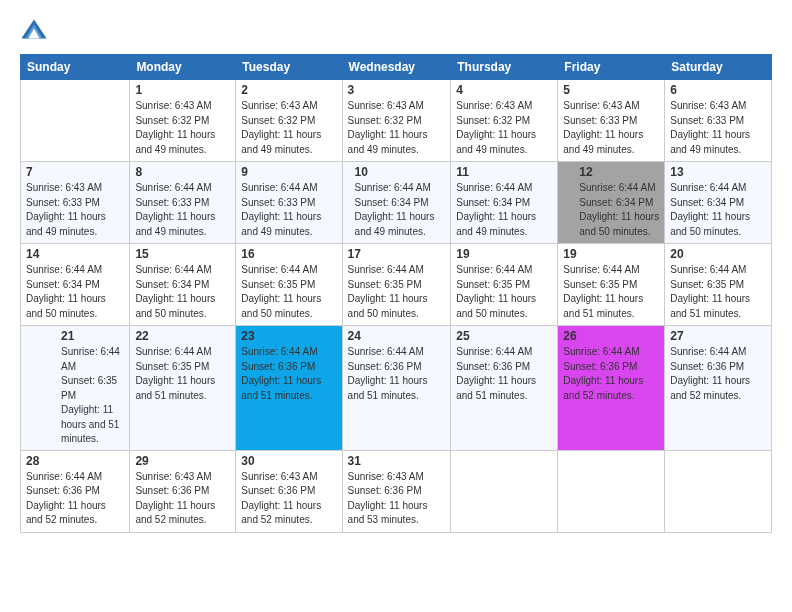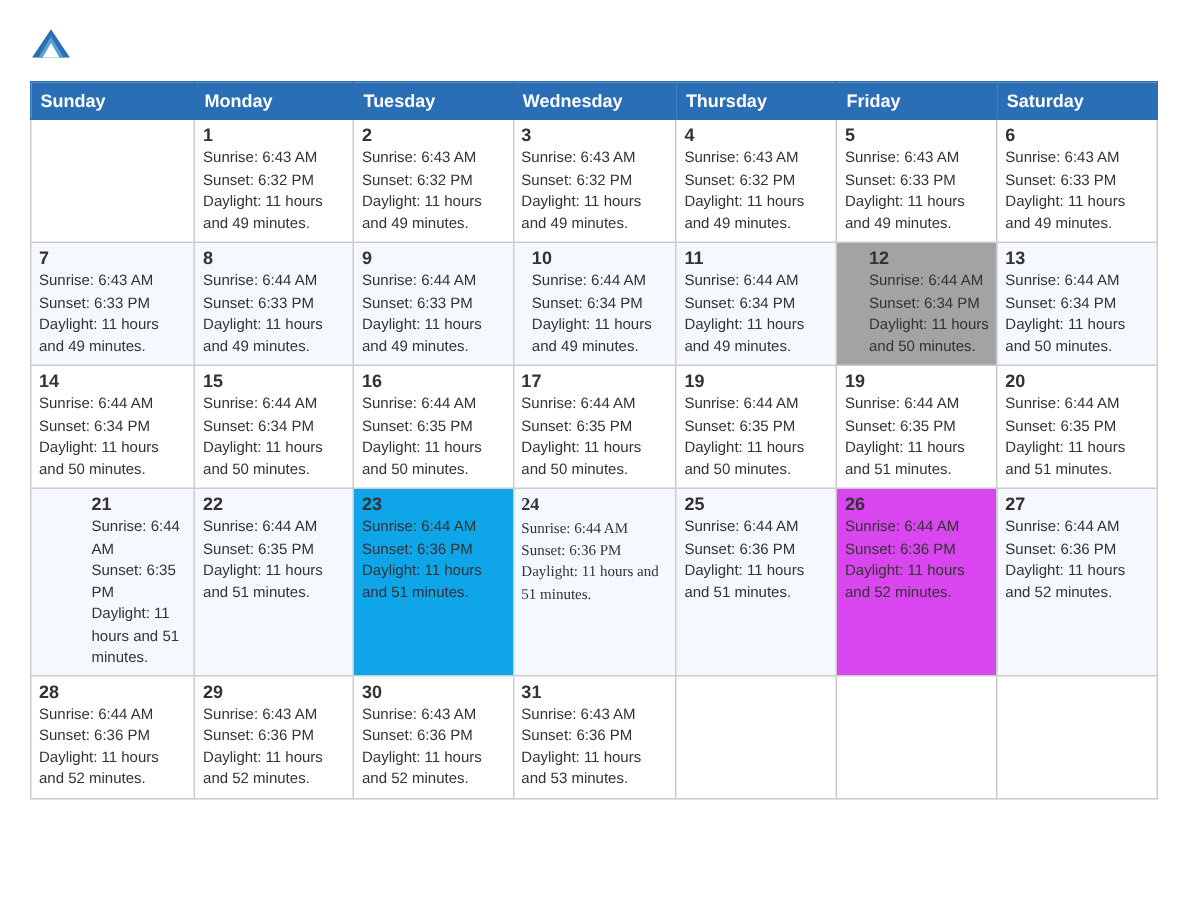--- a/index.html
+++ b/index.html
@@ -142,21 +142,21 @@
           <td><span class="day-number">16</span><span class="day-info">Sunrise: 6:44 AM<br>Sunset: 6:35 PM<br>Daylight: 11 hours and 50 minutes.</span></td>
           <td><span class="day-number">17</span><span class="day-info">Sunrise: 6:44 AM<br>Sunset: 6:35 PM<br>Daylight: 11 hours and 50 minutes.</span></td>
           <td><span class="day-number">19</span><span class="day-info">Sunrise: 6:44 AM<br>Sunset: 6:35 PM<br>Daylight: 11 hours and 50 minutes.</span></td>
           <td><span class="day-number">19</span><span class="day-info">Sunrise: 6:44 AM<br>Sunset: 6:35 PM<br>Daylight: 11 hours and 51 minutes.</span></td>
           <td><span class="day-number">20</span><span class="day-info">Sunrise: 6:44 AM<br>Sunset: 6:35 PM<br>Daylight: 11 hours and 51 minutes.</span></td>
         </tr>
         <tr>
           <td style="background: rgb(245, 248, 255); padding-left: 40px;"><span class="day-number">21</span><span class="day-info">Sunrise: 6:44 AM<br>Sunset: 6:35 PM<br>Daylight: 11 hours and 51 minutes.</span></td>
           <td style="background: rgb(245, 248, 255);"><span class="day-number">22</span><span class="day-info">Sunrise: 6:44 AM<br>Sunset: 6:35 PM<br>Daylight: 11 hours and 51 minutes.</span></td>
           <td style="background: #0ea5e9;"><span class="day-number">23</span><span class="day-info">Sunrise: 6:44 AM<br>Sunset: 6:36 PM<br>Daylight: 11 hours and 51 minutes.</span></td>
-          <td style="background: rgb(245, 248, 255); font-family: Liberation Serif, serif;"><span class="day-number">24</span><span class="day-info">Sunrise: 6:44 AM<br>Sunset: 6:36 PM<br>Daylight: 11 hours and 51 minutes.</span></td>
+          <td style="background: rgb(245, 248, 255);"><span class="day-number">24</span><span class="day-info">Sunrise: 6:44 AM<br>Sunset: 6:36 PM<br>Daylight: 11 hours and 51 minutes.</span></td>
           <td style="background: rgb(245, 248, 255);"><span class="day-number">25</span><span class="day-info">Sunrise: 6:44 AM<br>Sunset: 6:36 PM<br>Daylight: 11 hours and 51 minutes.</span></td>
           <td style="background: #d946ef;"><span class="day-number">26</span><span class="day-info">Sunrise: 6:44 AM<br>Sunset: 6:36 PM<br>Daylight: 11 hours and 52 minutes.</span></td>
           <td style="background: rgb(245, 248, 255);"><span class="day-number">27</span><span class="day-info">Sunrise: 6:44 AM<br>Sunset: 6:36 PM<br>Daylight: 11 hours and 52 minutes.</span></td>
         </tr>
         <tr>
           <td><span class="day-number">28</span><span class="day-info">Sunrise: 6:44 AM<br>Sunset: 6:36 PM<br>Daylight: 11 hours and 52 minutes.</span></td>
           <td><span class="day-number">29</span><span class="day-info">Sunrise: 6:43 AM<br>Sunset: 6:36 PM<br>Daylight: 11 hours and 52 minutes.</span></td>
           <td><span class="day-number">30</span><span class="day-info">Sunrise: 6:43 AM<br>Sunset: 6:36 PM<br>Daylight: 11 hours and 52 minutes.</span></td>
           <td><span class="day-number">31</span><span class="day-info">Sunrise: 6:43 AM<br>Sunset: 6:36 PM<br>Daylight: 11 hours and 53 minutes.</span></td>
           <td class="empty-cell"></td>

